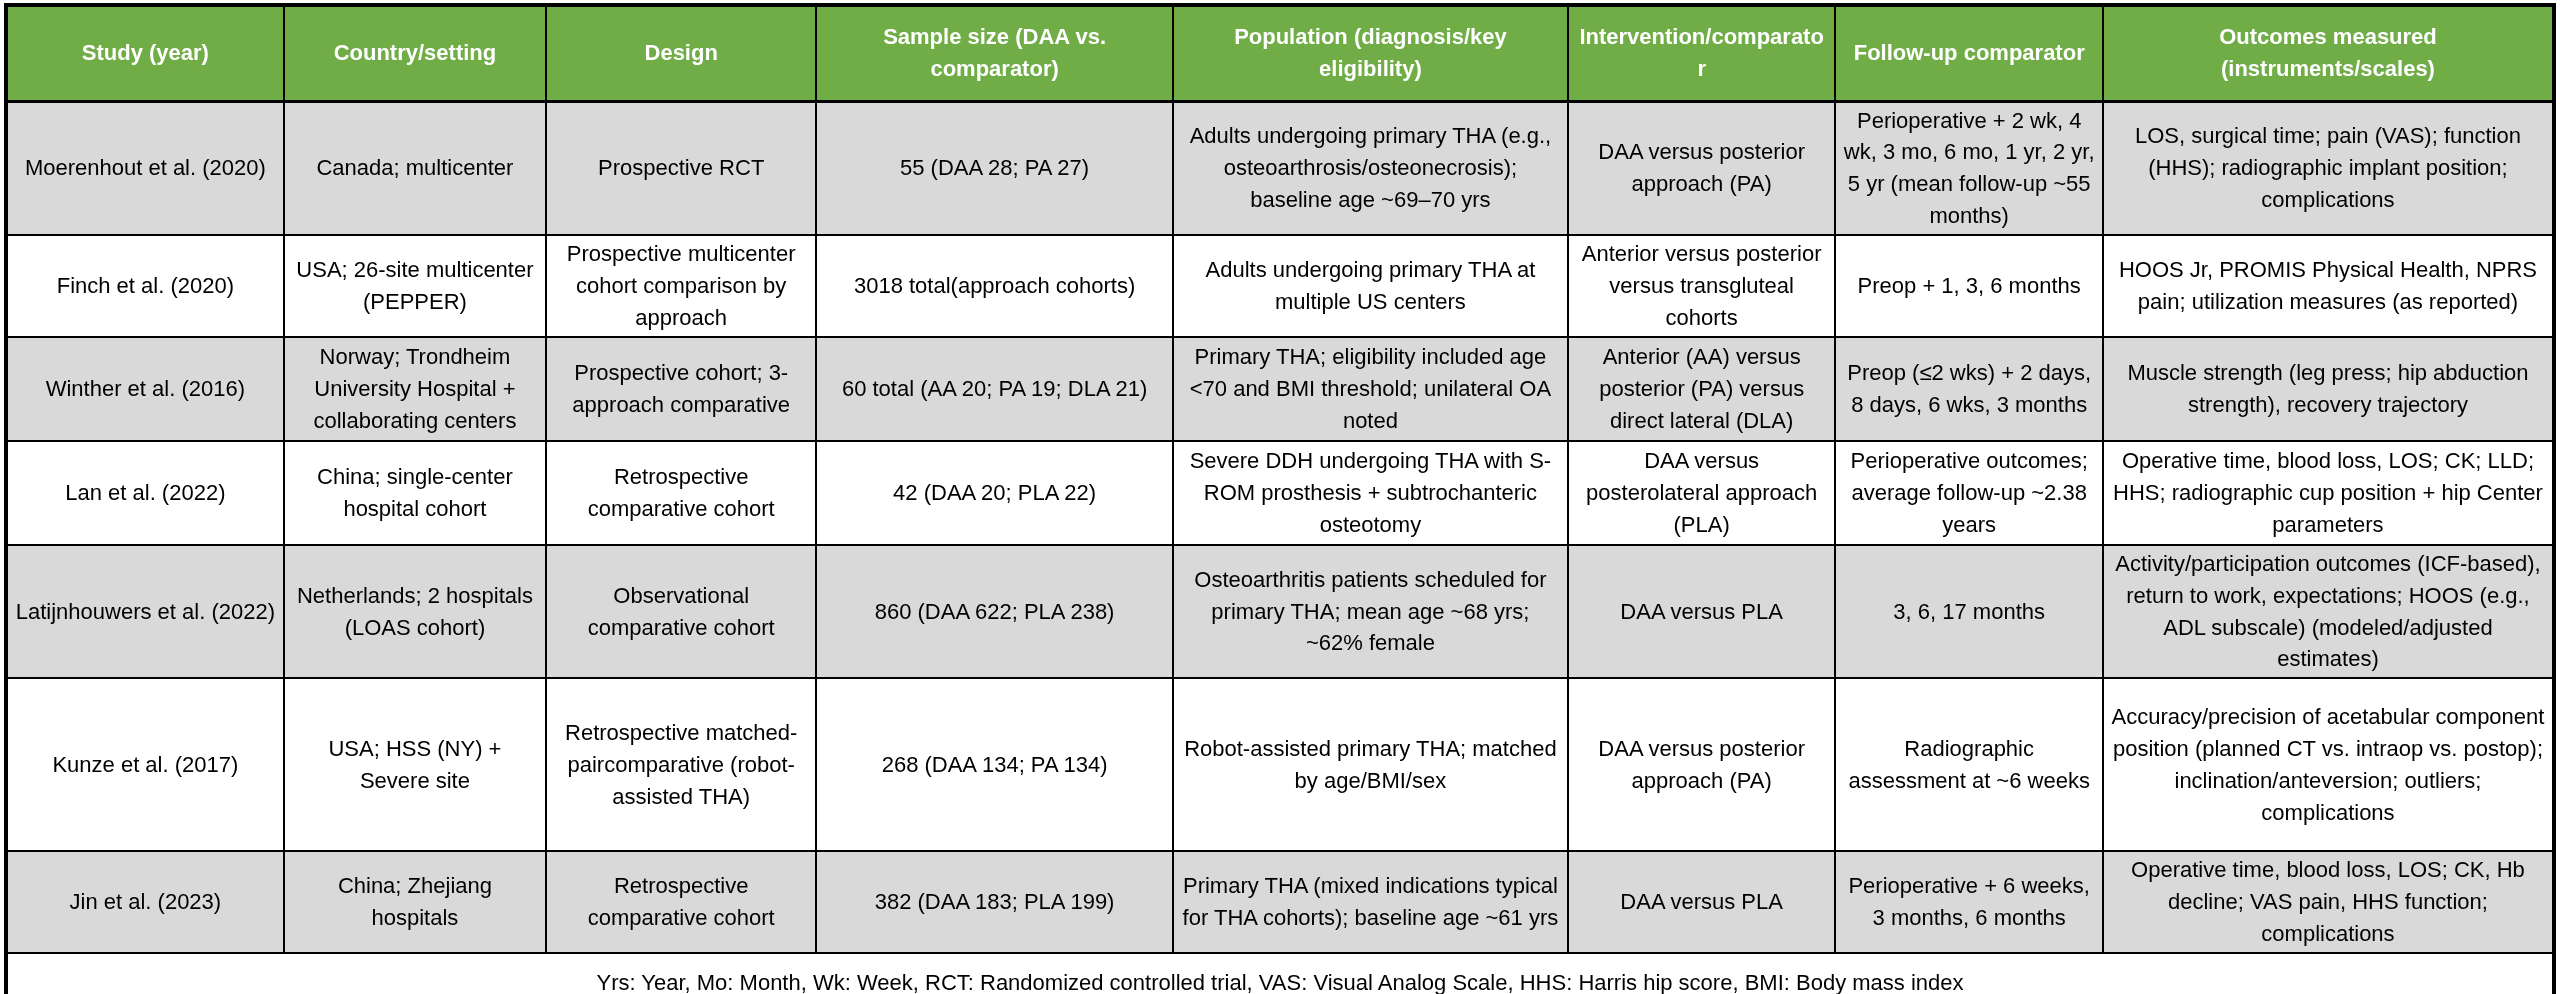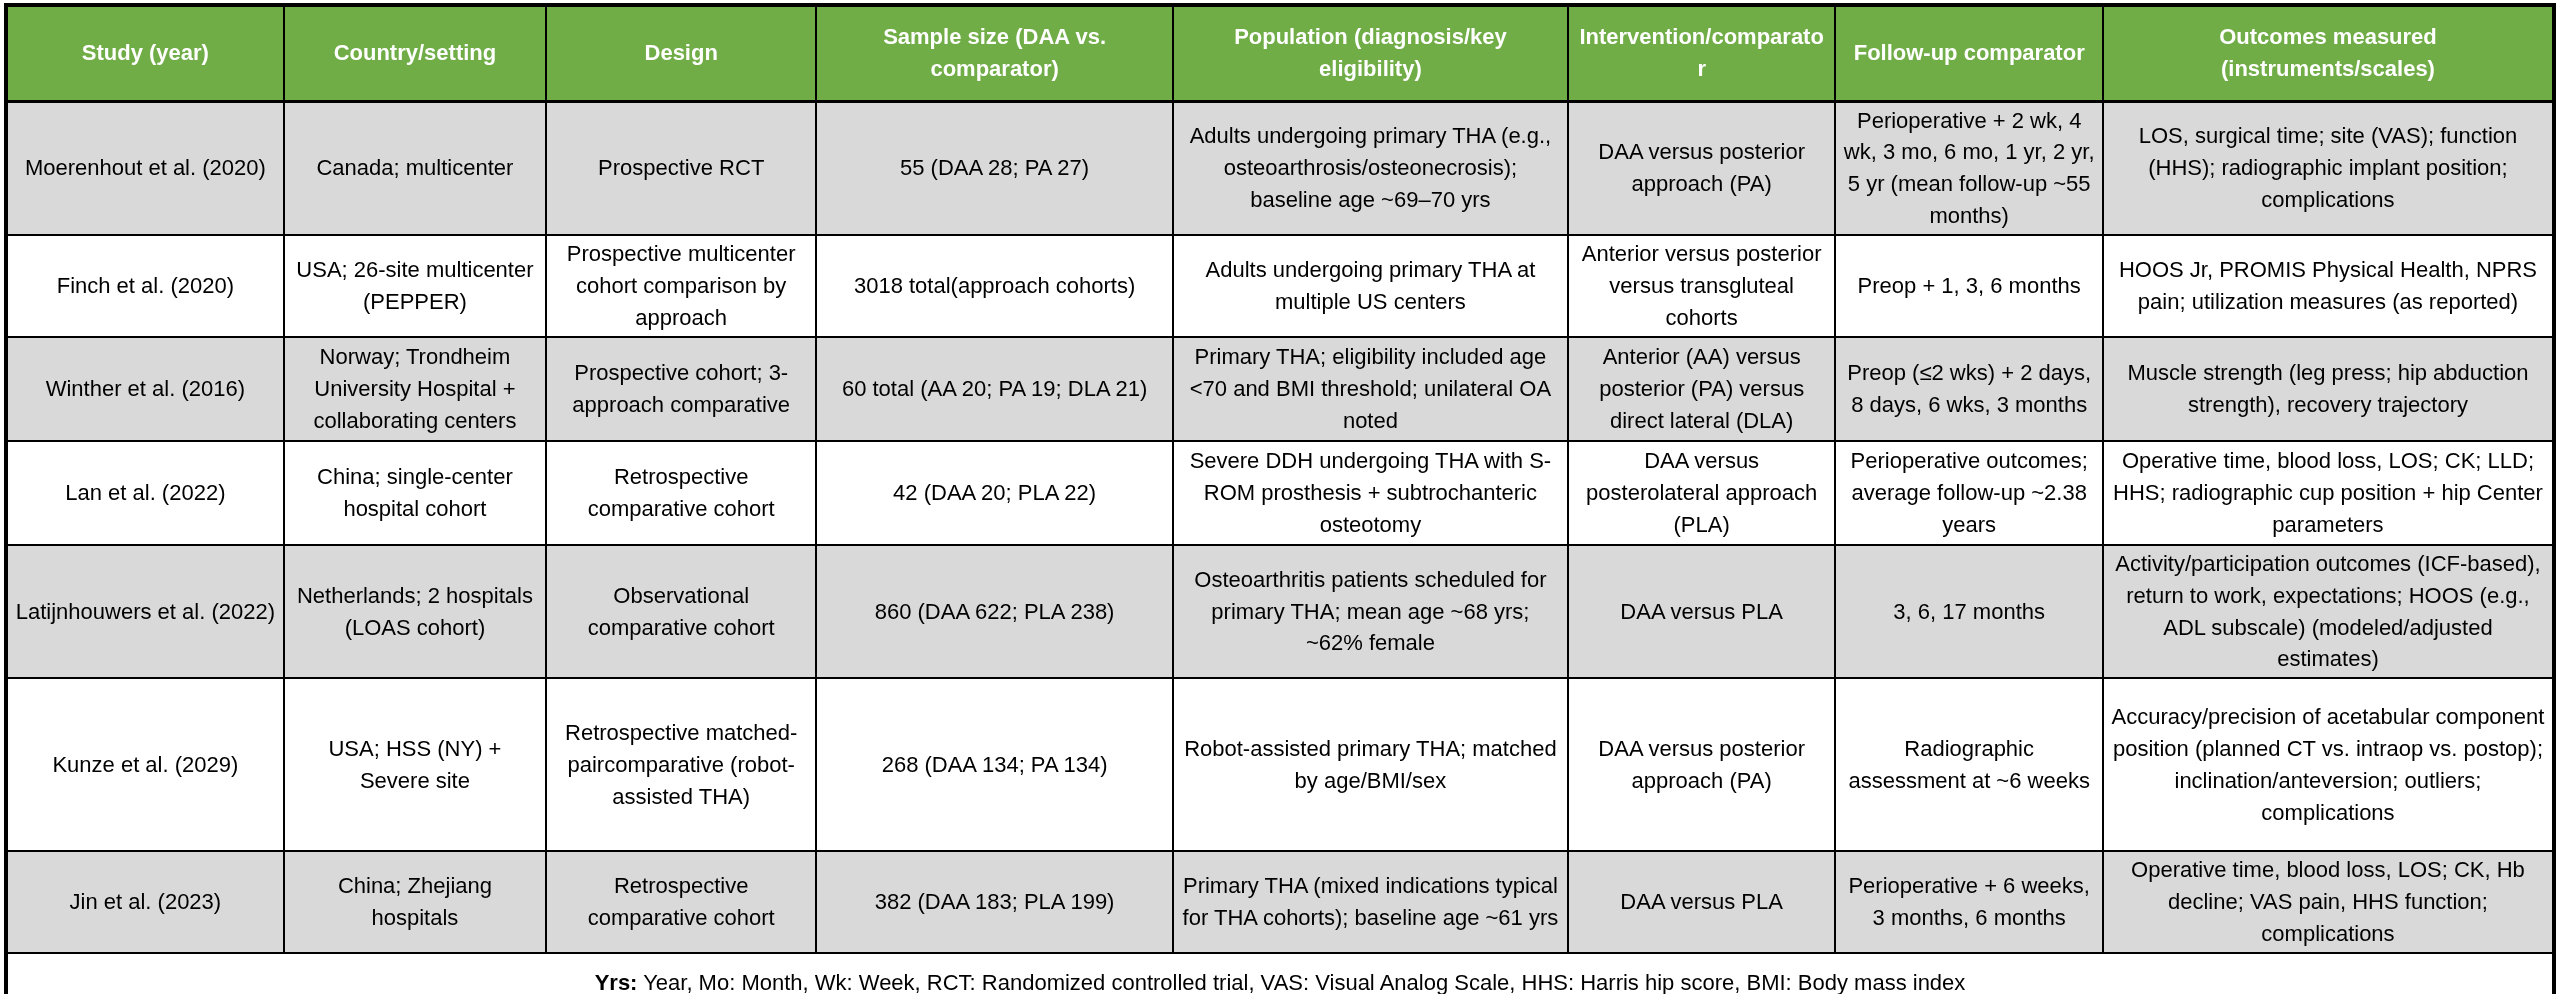--- a/index.html
+++ b/index.html
@@ -49,21 +49,21 @@
   tr.r3     { height: 104px; }
   tr.r4     { height: 109px; }
   tr.r5     { height: 173px; }
   tr.r6     { height: 100px; }
   tr.ftr    { height: 60px; }
   tr.ftr td {
     background: #ffffff;
     text-align: center;
     font-size: 22px;
   }
-  .bold { font-weight: bold; }
+  .bold { font-weight: normal; }
 </style>
 </head>
 <body>
 
 <div class="page">
   <table class="evidence">
     <colgroup>
       <col style="width:10.9%">
       <col style="width:10.3%">
       <col style="width:10.6%">
@@ -87,21 +87,21 @@
     </thead>
     <tbody>
       <tr class="r0 shaded">
         <td>Moerenhout et al. (2020)</td>
         <td>Canada; multicenter</td>
         <td>Prospective RCT</td>
         <td>55 (DAA 28; PA 27)</td>
         <td>Adults undergoing primary THA (e.g., osteoarthrosis/osteonecrosis); baseline age ~69–70 yrs</td>
         <td>DAA versus posterior approach (PA)</td>
         <td>Perioperative + 2 wk, 4 wk, 3 mo, 6 mo, 1 yr, 2 yr, 5 yr (mean follow-up ~55 months)</td>
-        <td>LOS, surgical time; site (VAS); function (HHS); radiographic implant position; complications</td>
+        <td>LOS, surgical time; pain (VAS); function (HHS); radiographic implant position; complications</td>
       </tr>
       <tr class="r1 plain">
         <td>Finch et al. (2020)</td>
         <td>USA; 26-site multicenter (PEPPER)</td>
         <td>Prospective multicenter cohort comparison by approach</td>
         <td>3018 total(approach cohorts)</td>
         <td>Adults undergoing primary THA at multiple US centers</td>
         <td>Anterior versus posterior versus transgluteal cohorts</td>
         <td>Preop + 1, 3, 6 months</td>
         <td>HOOS Jr, PROMIS Physical Health, NPRS pain; utilization measures (as reported)</td>
@@ -130,21 +130,21 @@
         <td>Latijnhouwers et al. (2022)</td>
         <td>Netherlands; 2 hospitals (LOAS cohort)</td>
         <td>Observational comparative cohort</td>
         <td>860 (DAA 622; PLA 238)</td>
         <td>Osteoarthritis patients scheduled for primary THA; mean age ~68 yrs; ~62% female</td>
         <td>DAA versus PLA</td>
         <td>3, 6, 17 months</td>
         <td>Activity/participation outcomes (ICF-based), return to work, expectations; HOOS (e.g., ADL subscale) (modeled/adjusted estimates)</td>
       </tr>
       <tr class="r5 plain">
-        <td>Kunze et al. (2029)</td>
+        <td>Kunze et al. (2017)</td>
         <td>USA; HSS (NY) + Severe site</td>
         <td>Retrospective matched-paircomparative (robot-assisted THA)</td>
         <td>268 (DAA 134; PA 134)</td>
         <td>Robot-assisted primary THA; matched by age/BMI/sex</td>
         <td>DAA versus posterior approach (PA)</td>
         <td>Radiographic assessment at ~6 weeks</td>
         <td>Accuracy/precision of acetabular component position (planned CT vs. intraop vs. postop); inclination/anteversion; outliers; complications</td>
       </tr>
       <tr class="r6 shaded">
         <td>Jin et al. (2023)</td>

